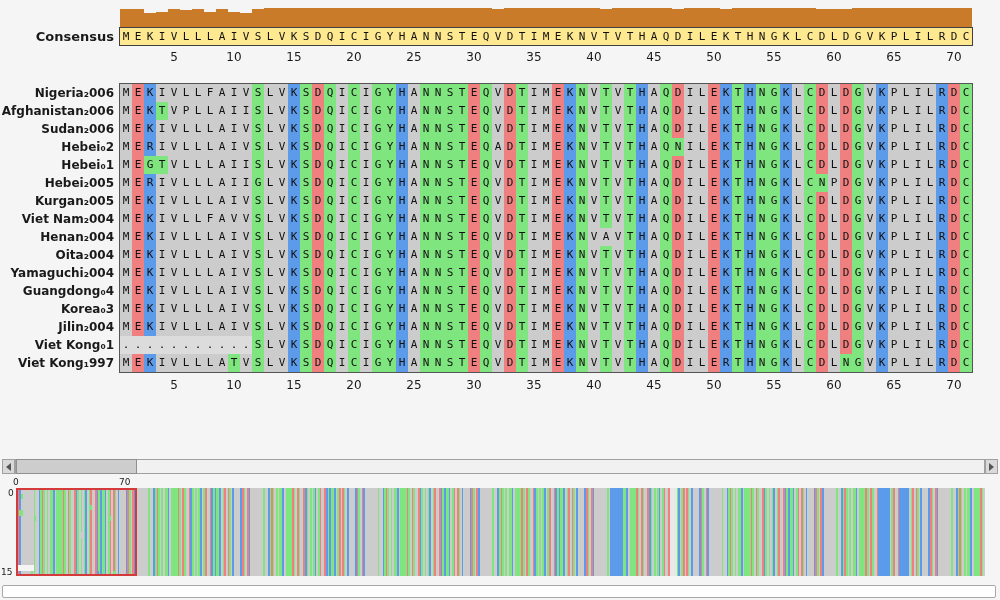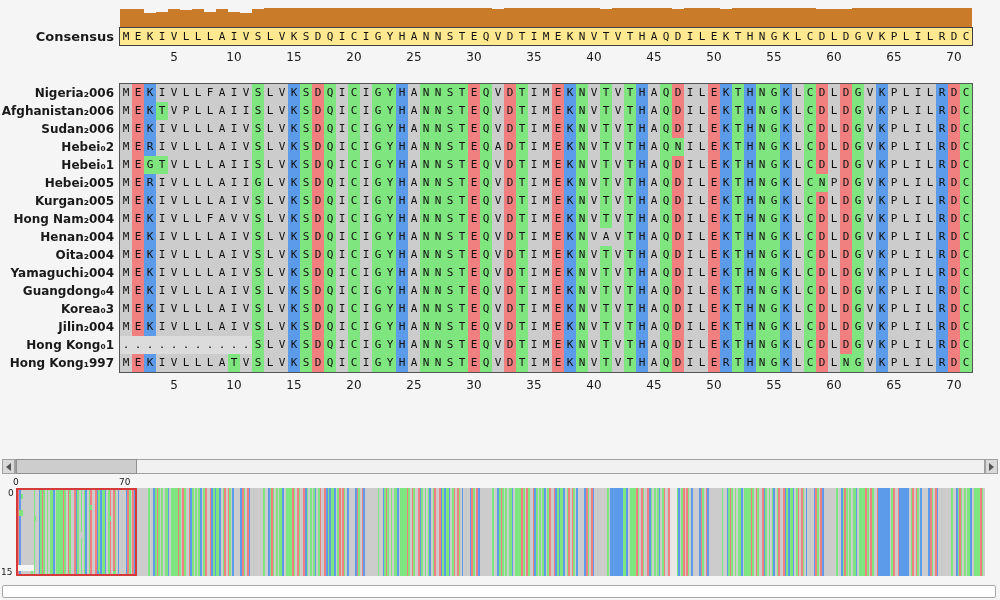--- a/index.html
+++ b/index.html
@@ -223,29 +223,29 @@
     </div>
 
   <div id="names" class="names">
       <div class="name">Nigeria₂006</div>
       <div class="name">Afghanistan₂006</div>
       <div class="name">Sudan₂006</div>
       <div class="name">Hebei₀2</div>
       <div class="name">Hebei₀1</div>
       <div class="name">Hebei₂005</div>
       <div class="name">Kurgan₂005</div>
-      <div class="name">Hong Nam₂004</div>
+      <div class="name">Viet Nam₂004</div>
       <div class="name">Henan₂004</div>
       <div class="name">Oita₂004</div>
       <div class="name">Yamaguchi₂004</div>
       <div class="name">Guangdong₀4</div>
       <div class="name">Korea₀3</div>
       <div class="name">Jilin₂004</div>
-      <div class="name">Hong Kong₀1</div>
-      <div class="name">Hong Kong₁997</div>
+      <div class="name">Viet Kong₀1</div>
+      <div class="name">Viet Kong₁997</div>
     </div>
   <div id="grid" class="grid">
       <div class="cell" style="left: 0px; top: 0px; width: 12px; height: 18px; line-height: 18px; background: rgb(204, 204, 204);">M</div>
       <div class="cell" style="left: 12px; top: 0px; width: 12px; height: 18px; line-height: 18px; background: rgb(240, 128, 128);">E</div>
       <div class="cell" style="left: 24px; top: 0px; width: 12px; height: 18px; line-height: 18px; background: rgb(91, 155, 234);">K</div>
       <div class="cell" style="left: 36px; top: 0px; width: 12px; height: 18px; line-height: 18px; background: rgb(204, 204, 204);">I</div>
       <div class="cell" style="left: 48px; top: 0px; width: 12px; height: 18px; line-height: 18px; background: rgb(204, 204, 204);">V</div>
       <div class="cell" style="left: 60px; top: 0px; width: 12px; height: 18px; line-height: 18px; background: rgb(204, 204, 204);">L</div>
       <div class="cell" style="left: 72px; top: 0px; width: 12px; height: 18px; line-height: 18px; background: rgb(204, 204, 204);">L</div>
       <div class="cell" style="left: 84px; top: 0px; width: 12px; height: 18px; line-height: 18px; background: rgb(204, 204, 204);">F</div>

